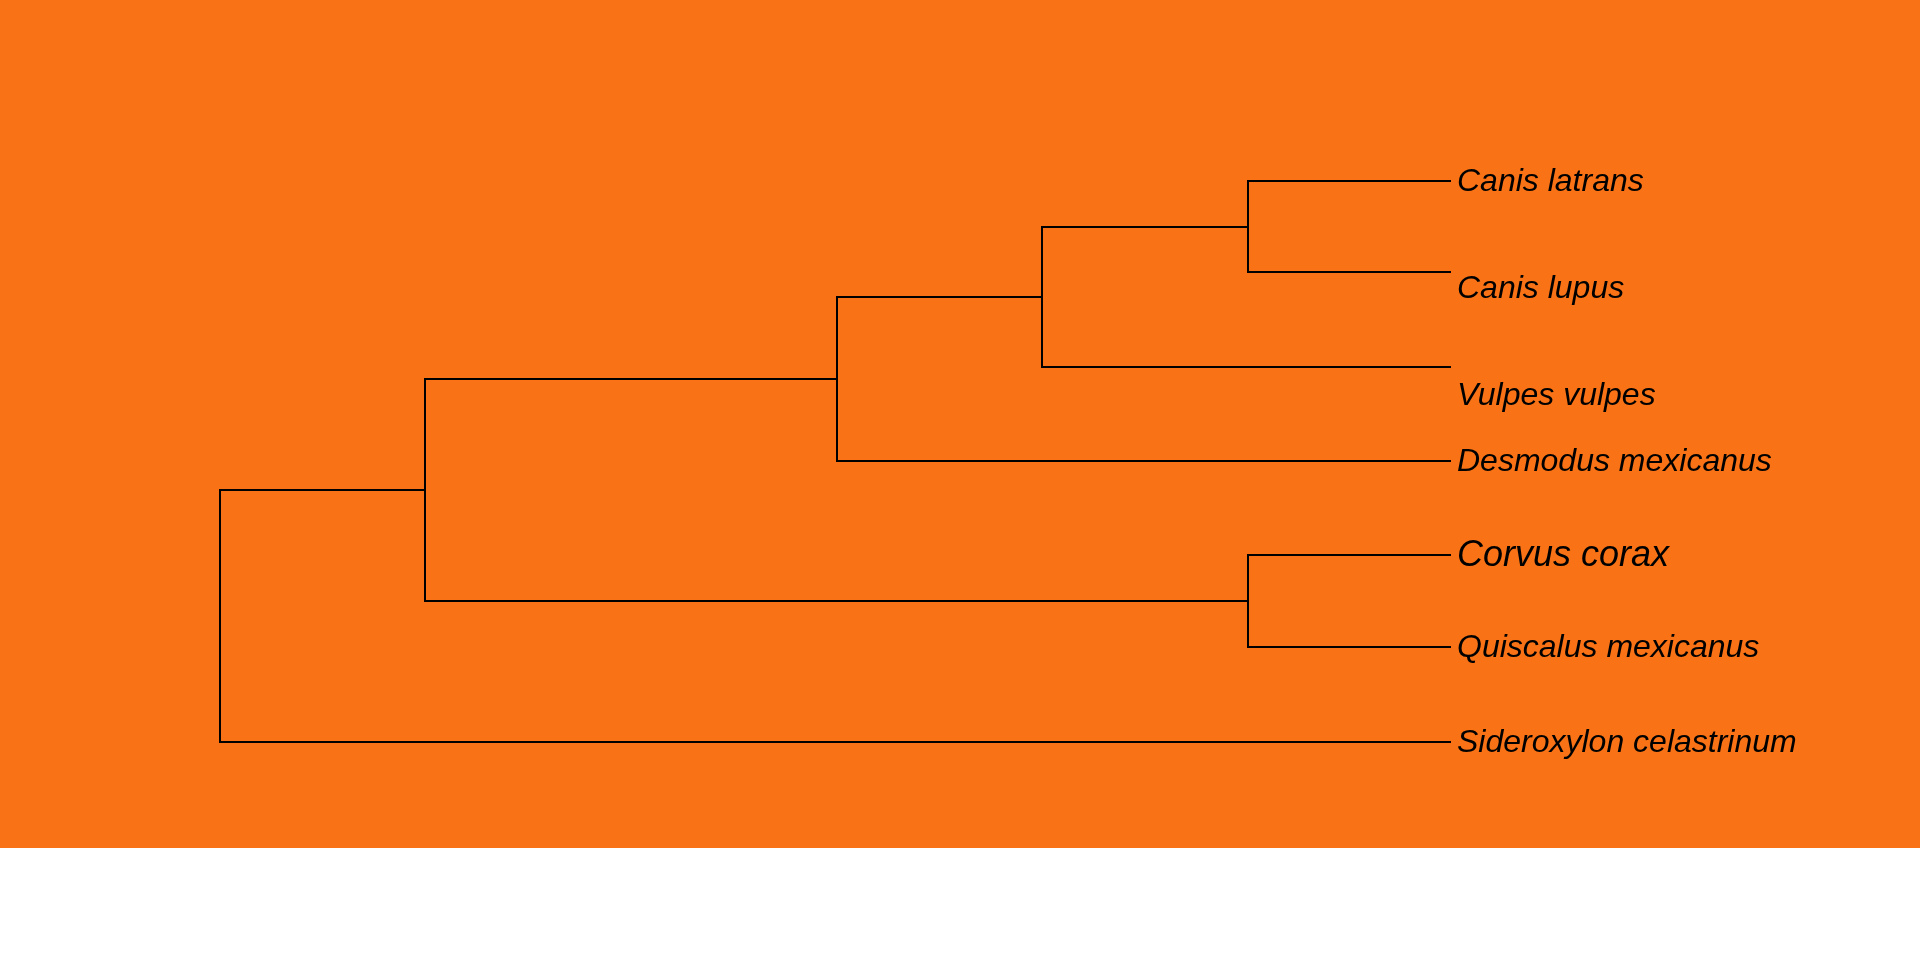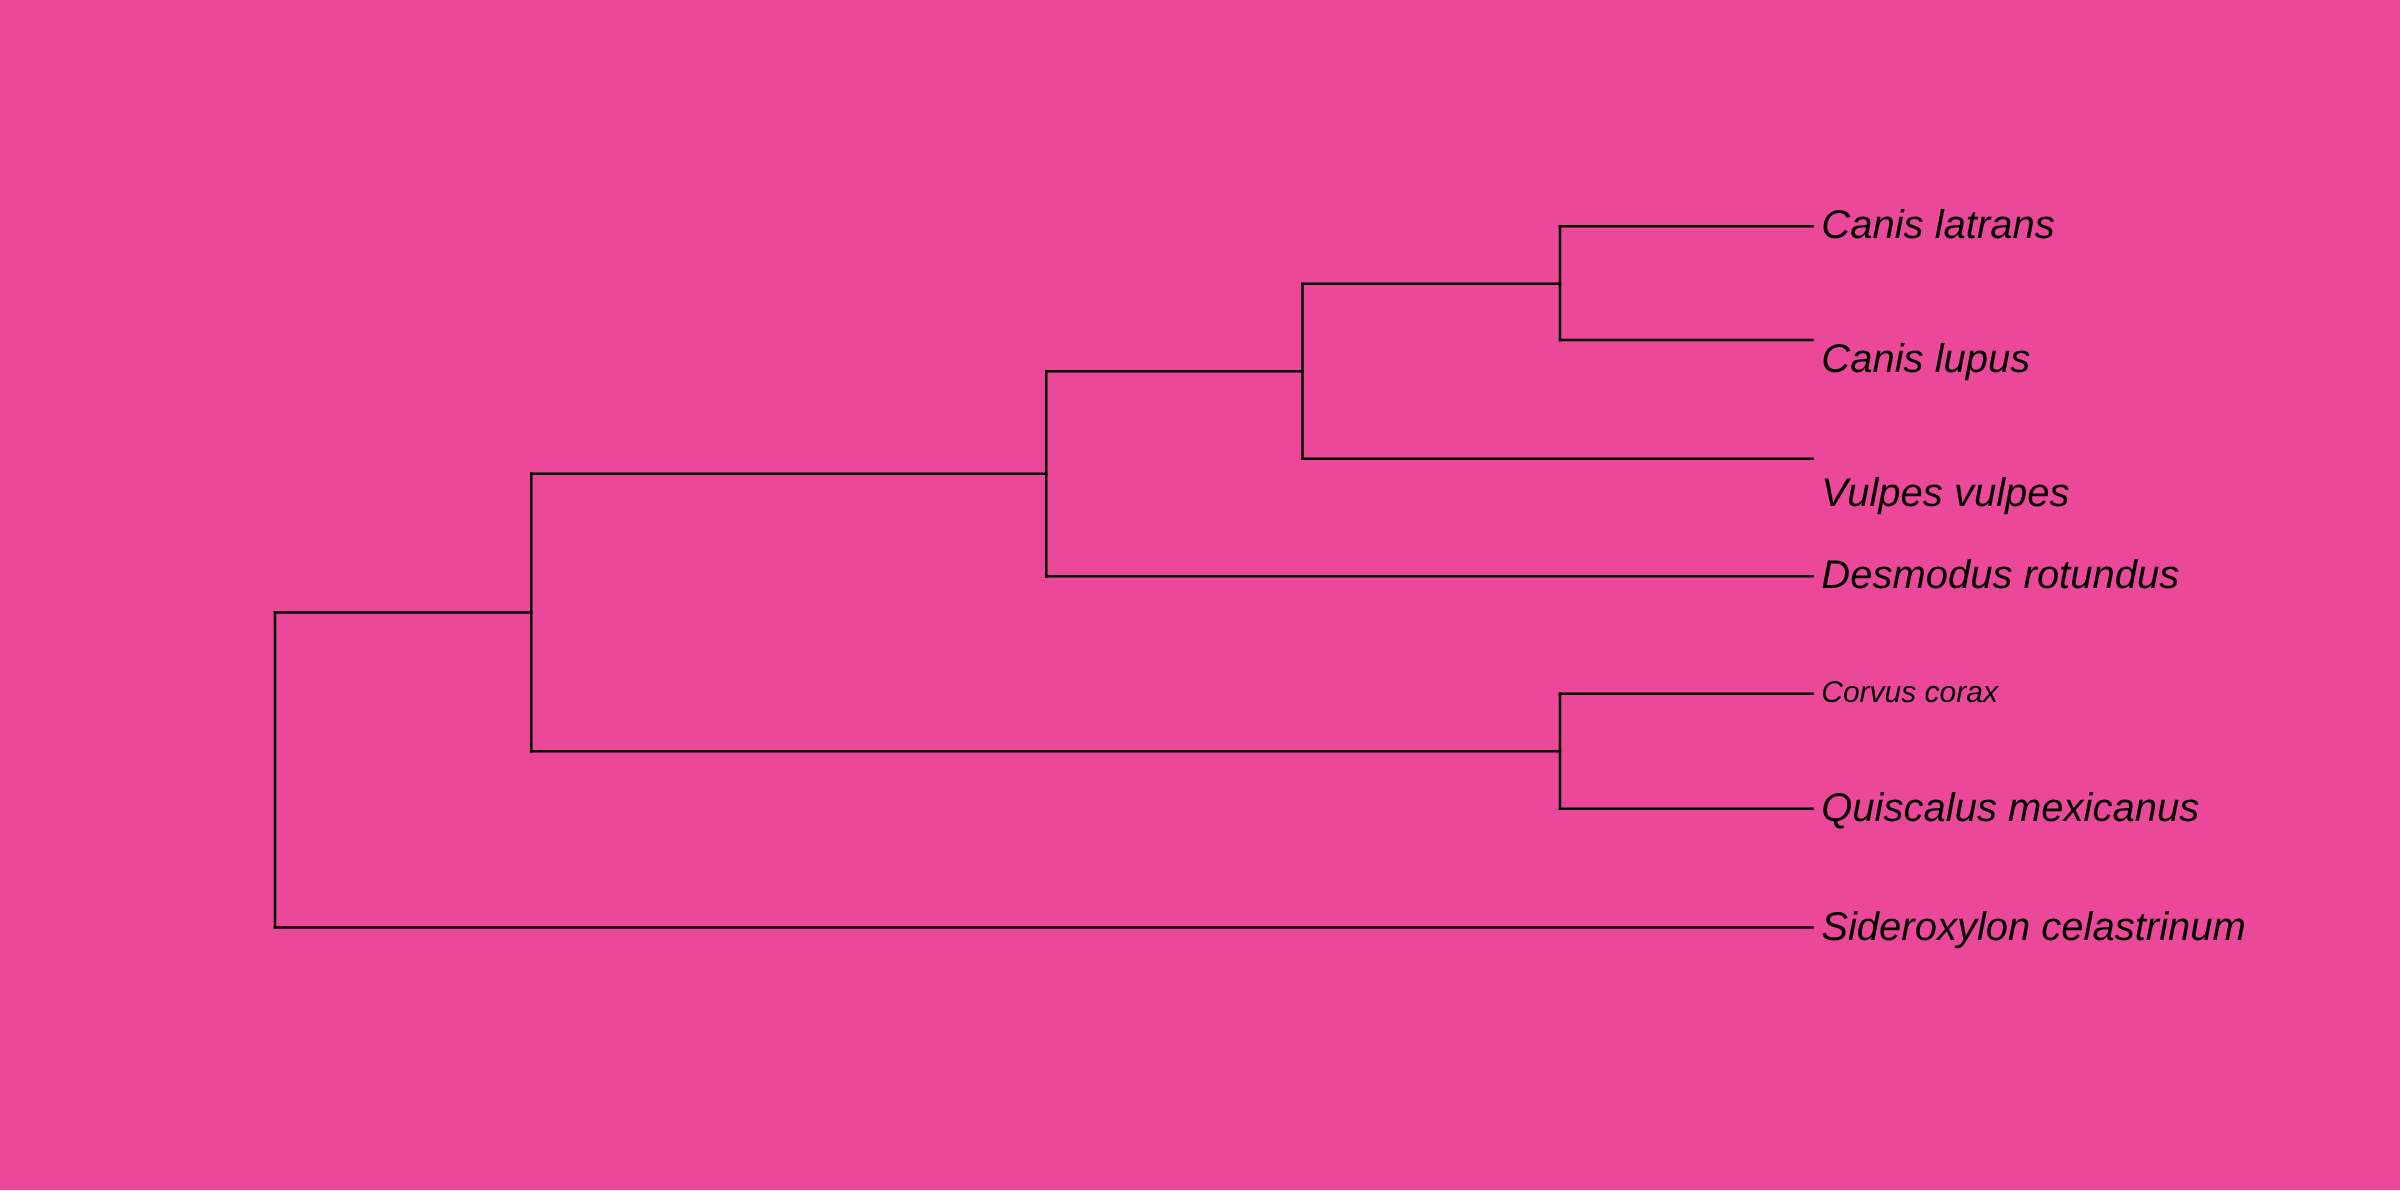--- a/index.html
+++ b/index.html
@@ -3,22 +3,22 @@
 <meta charset="utf-8">
 <style>
   html, body {
     margin: 0;
     padding: 0;
     background: #ffffff;
   }
   .stage {
     position: relative;
     width: 1920px;
-    height: 952px;
-    background: #ec4899;
+    height: 848px;
+    background: #f97316;
     overflow: hidden;
   }
   svg.tree {
     position: absolute;
     left: 0;
     top: 0;
     width: 1920px;
     height: 960px;
   }
   .tip-label {
@@ -53,18 +53,18 @@
       <line x1="1042" y1="367" x2="1450" y2="367" stroke="#000000" stroke-width="2" stroke-linecap="square"></line>
       <line x1="1248" y1="181" x2="1450" y2="181" stroke="#000000" stroke-width="2" stroke-linecap="square"></line>
       <line x1="1248" y1="272" x2="1450" y2="272" stroke="#000000" stroke-width="2" stroke-linecap="square"></line>
       <line x1="1248" y1="555" x2="1450" y2="555" stroke="#000000" stroke-width="2" stroke-linecap="square"></line>
       <line x1="1248" y1="647" x2="1450" y2="647" stroke="#000000" stroke-width="2" stroke-linecap="square"></line>
     </svg>
   <div>
       <div class="tip-label" style="left: 1457px; top: 181px; font-size: 32px;">Canis latrans</div>
       <div class="tip-label" style="left: 1457px; top: 288px; font-size: 32px;">Canis lupus</div>
       <div class="tip-label" style="left: 1457px; top: 367px; font-size: 32px; margin-top: 28px;">Vulpes vulpes</div>
-      <div class="tip-label" style="left: 1457px; top: 461px; font-size: 32px;">Desmodus rotundus</div>
-      <div class="tip-label" style="left: 1457px; top: 555px; font-size: 24px;">Corvus corax</div>
+      <div class="tip-label" style="left: 1457px; top: 461px; font-size: 32px;">Desmodus mexicanus</div>
+      <div class="tip-label" style="left: 1457px; top: 555px; font-size: 36px;">Corvus corax</div>
       <div class="tip-label" style="left: 1457px; top: 647px; font-size: 32px;">Quiscalus mexicanus</div>
       <div class="tip-label" style="left: 1457px; top: 742px; font-size: 32px;">Sideroxylon celastrinum</div>
     </div>
 </div>
 
 </body></html>

